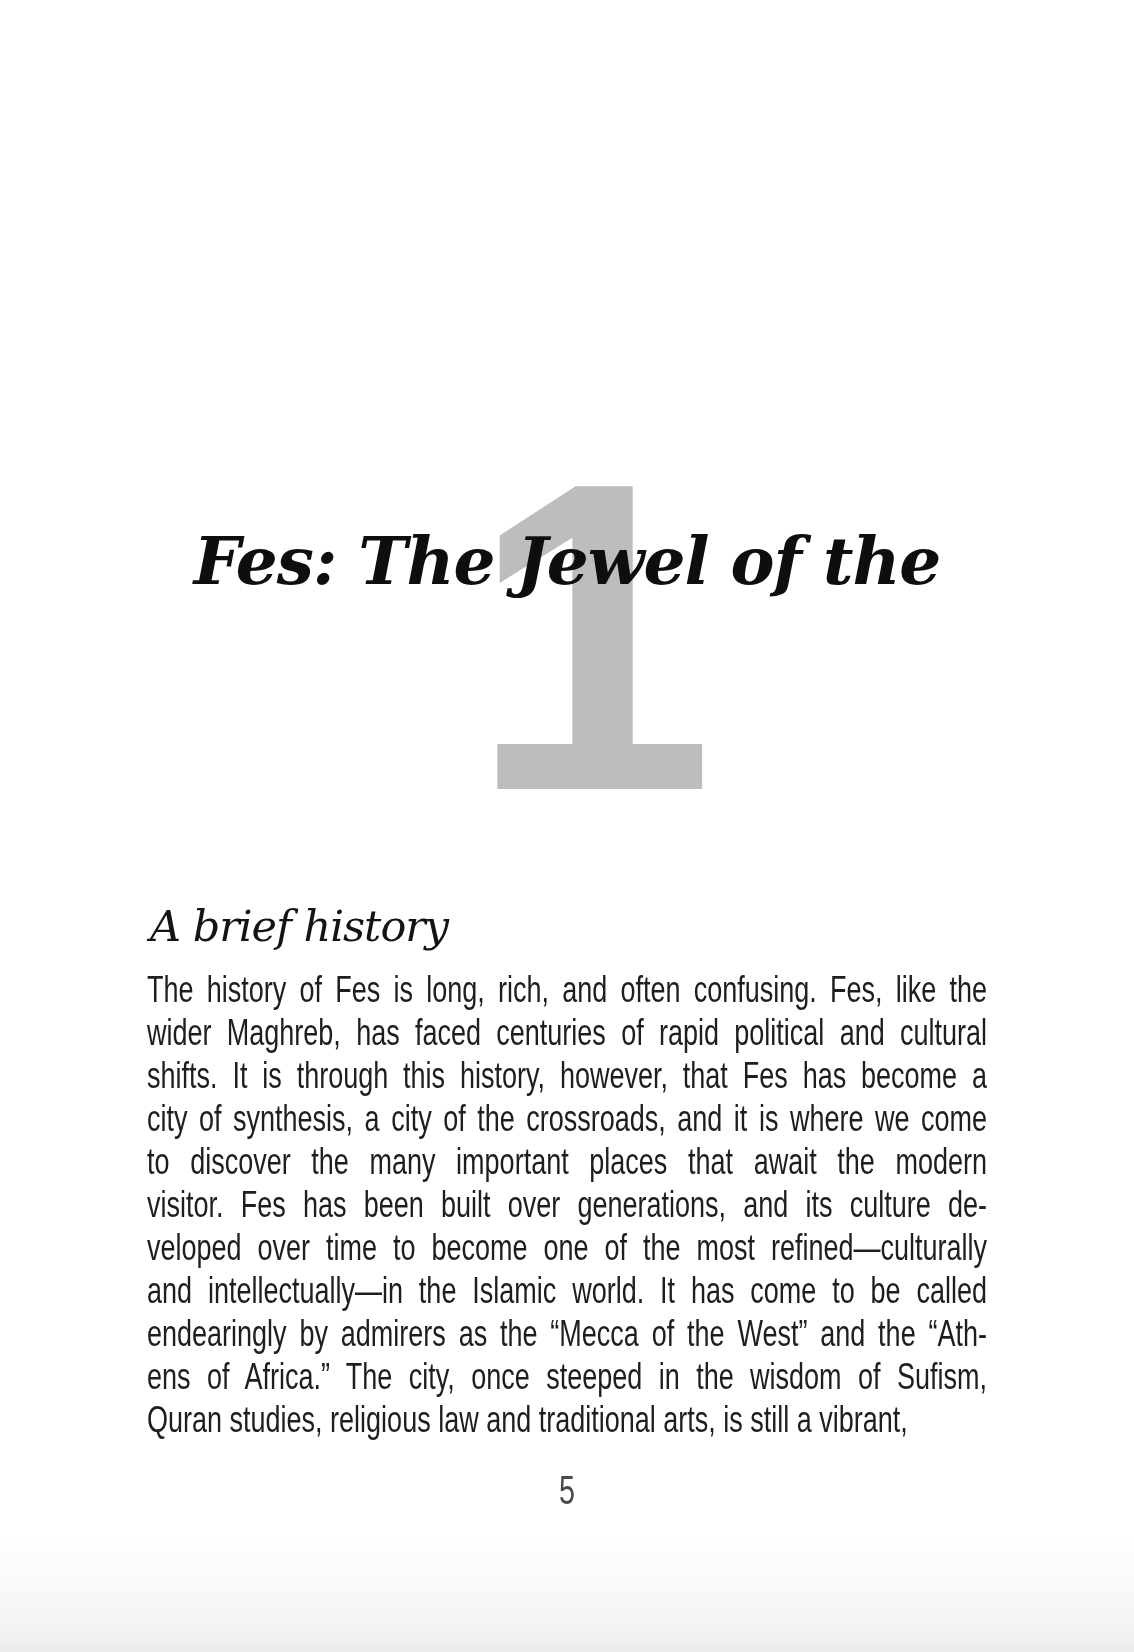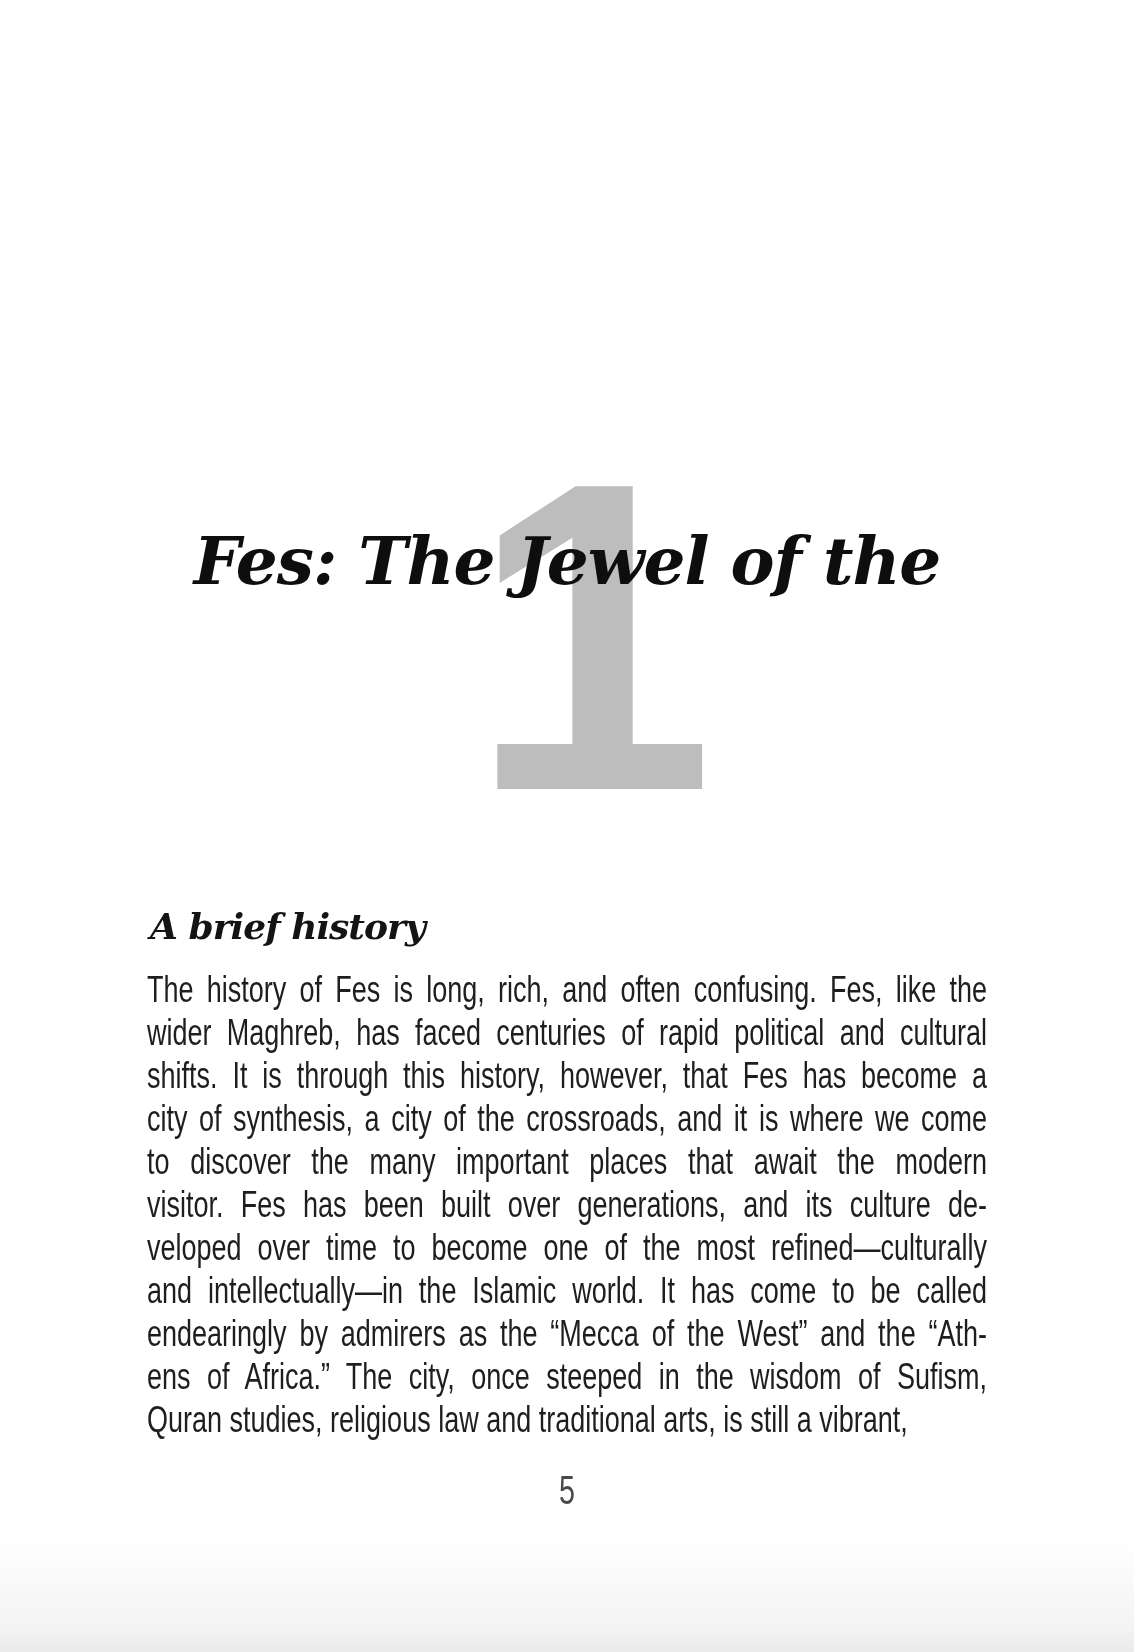--- a/index.html
+++ b/index.html
@@ -55,22 +55,22 @@
     color: #0e0e0e;
     letter-spacing: -1px;
     z-index: 2;
   }
   .section-heading {
     position: absolute;
     left: 150px;
     top: 896px;
     font-family: "DejaVu Serif", serif;
     font-style: italic;
-    font-weight: bold;
-    font-size: 36px;
+    font-weight: normal;
+    font-size: 43px;
     line-height: 60px;
     color: #141414;
     letter-spacing: -1px;
     z-index: 2;
   }
   
   .body-block {
     position: absolute;
     left: 147px;
     top: 968px;

